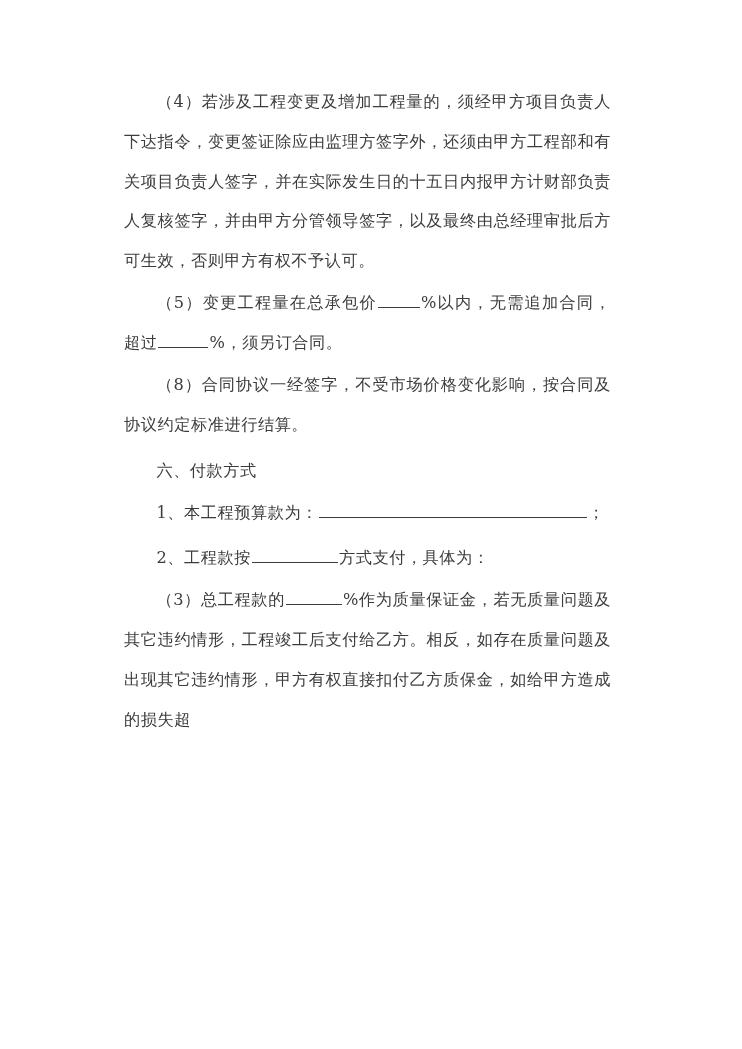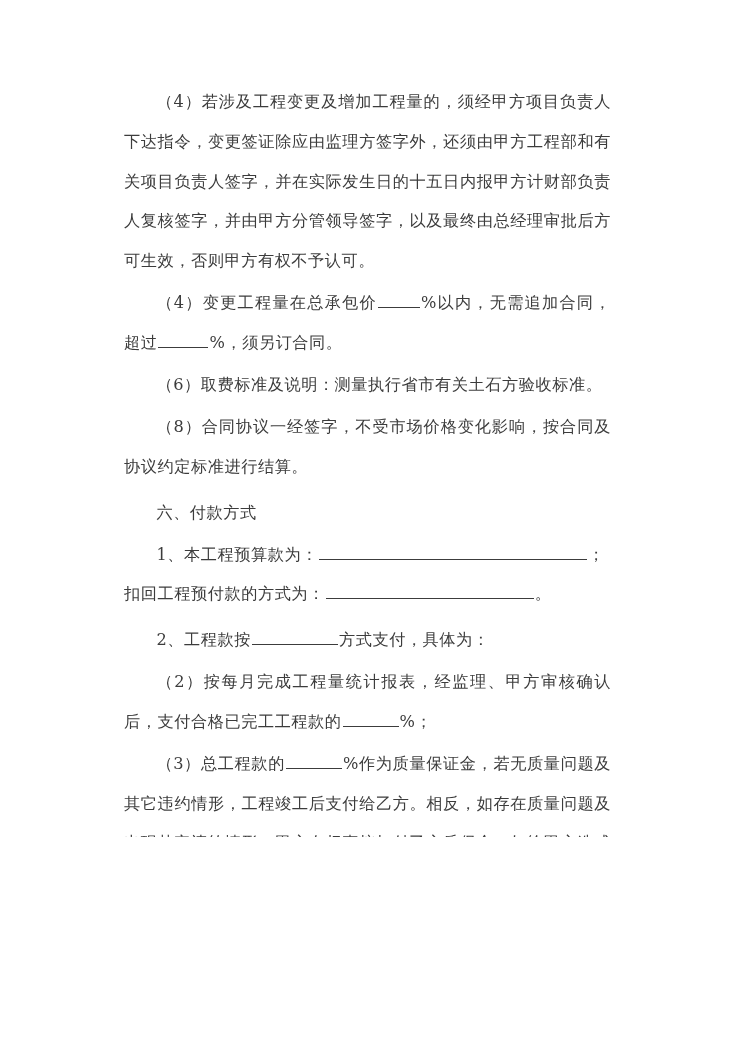--- a/index.html
+++ b/index.html
@@ -83,37 +83,34 @@
 </style>
 </head>
 <body>
 
 <div id="page">
 
   <div id="doc-body">
 
     <p class="para">（4）若涉及工程变更及增加工程量的，须经甲方项目负责人下达指令，变更签证除应由监理方签字外，还须由甲方工程部和有关项目负责人签字，并在实际发生日的十五日内报甲方计财部负责人复核签字，并由甲方分管领导签字，以及最终由总经理审批后方可生效，否则甲方有权不予认可。</p>
 
-    <p class="para gap-sm"><span>（4）变更工程量在总承包价</span><span class="blank b4"></span><span>%以内，无需追加合同，超过</span><span class="blank b5"></span><span>%，须另订合同。</span></p>
+    <p class="para gap-sm"><span>（5）变更工程量在总承包价</span><span class="blank b4"></span><span>%以内，无需追加合同，超过</span><span class="blank b5"></span><span>%，须另订合同。</span></p>
 
-    <p class="para gap-sm">（6）取费标准及说明：测量执行省市有关土石方验收标准。</p>
 
 
     <p class="para gap-sm">（8）合同协议一经签字，不受市场价格变化影响，按合同及协议约定标准进行结算。</p>
 
     <p class="para gap-md">六、付款方式</p>
 
     <p class="para gap-sm"><span>1、本工程预算款为：</span><span class="blank b26"></span><span>；</span></p>
 
-    <p class="para noindent"><span>扣回工程预付款的方式为：</span><span class="blank b20"></span><span>。</span></p>
 
     <p class="para gap-md"><span>2、工程款按</span><span class="blank b9"></span><span>方式支付，具体为：</span></p>
 
 
-    <p class="para gap-sm"><span>（2）按每月完成工程量统计报表，经监理、甲方审核确认后，支付合格已完工工程款的</span><span class="blank b6"></span><span>%；</span></p>
 
     <p class="para gap-sm"><span>（3）总工程款的</span><span class="blank b6"></span><span>%作为质量保证金，若无质量问题及其它违约情形，工程竣工后支付给乙方。相反，如存在质量问题及出现其它违约情形，甲方有权直接扣付乙方质保金，如给甲方造成的损失超</span></p>
 
   </div>
 
   <div id="watermark">
     <div id="wm-main">简用合同</div>
     <div id="wm-sub">源文件下载无水印</div>
   </div>
 

